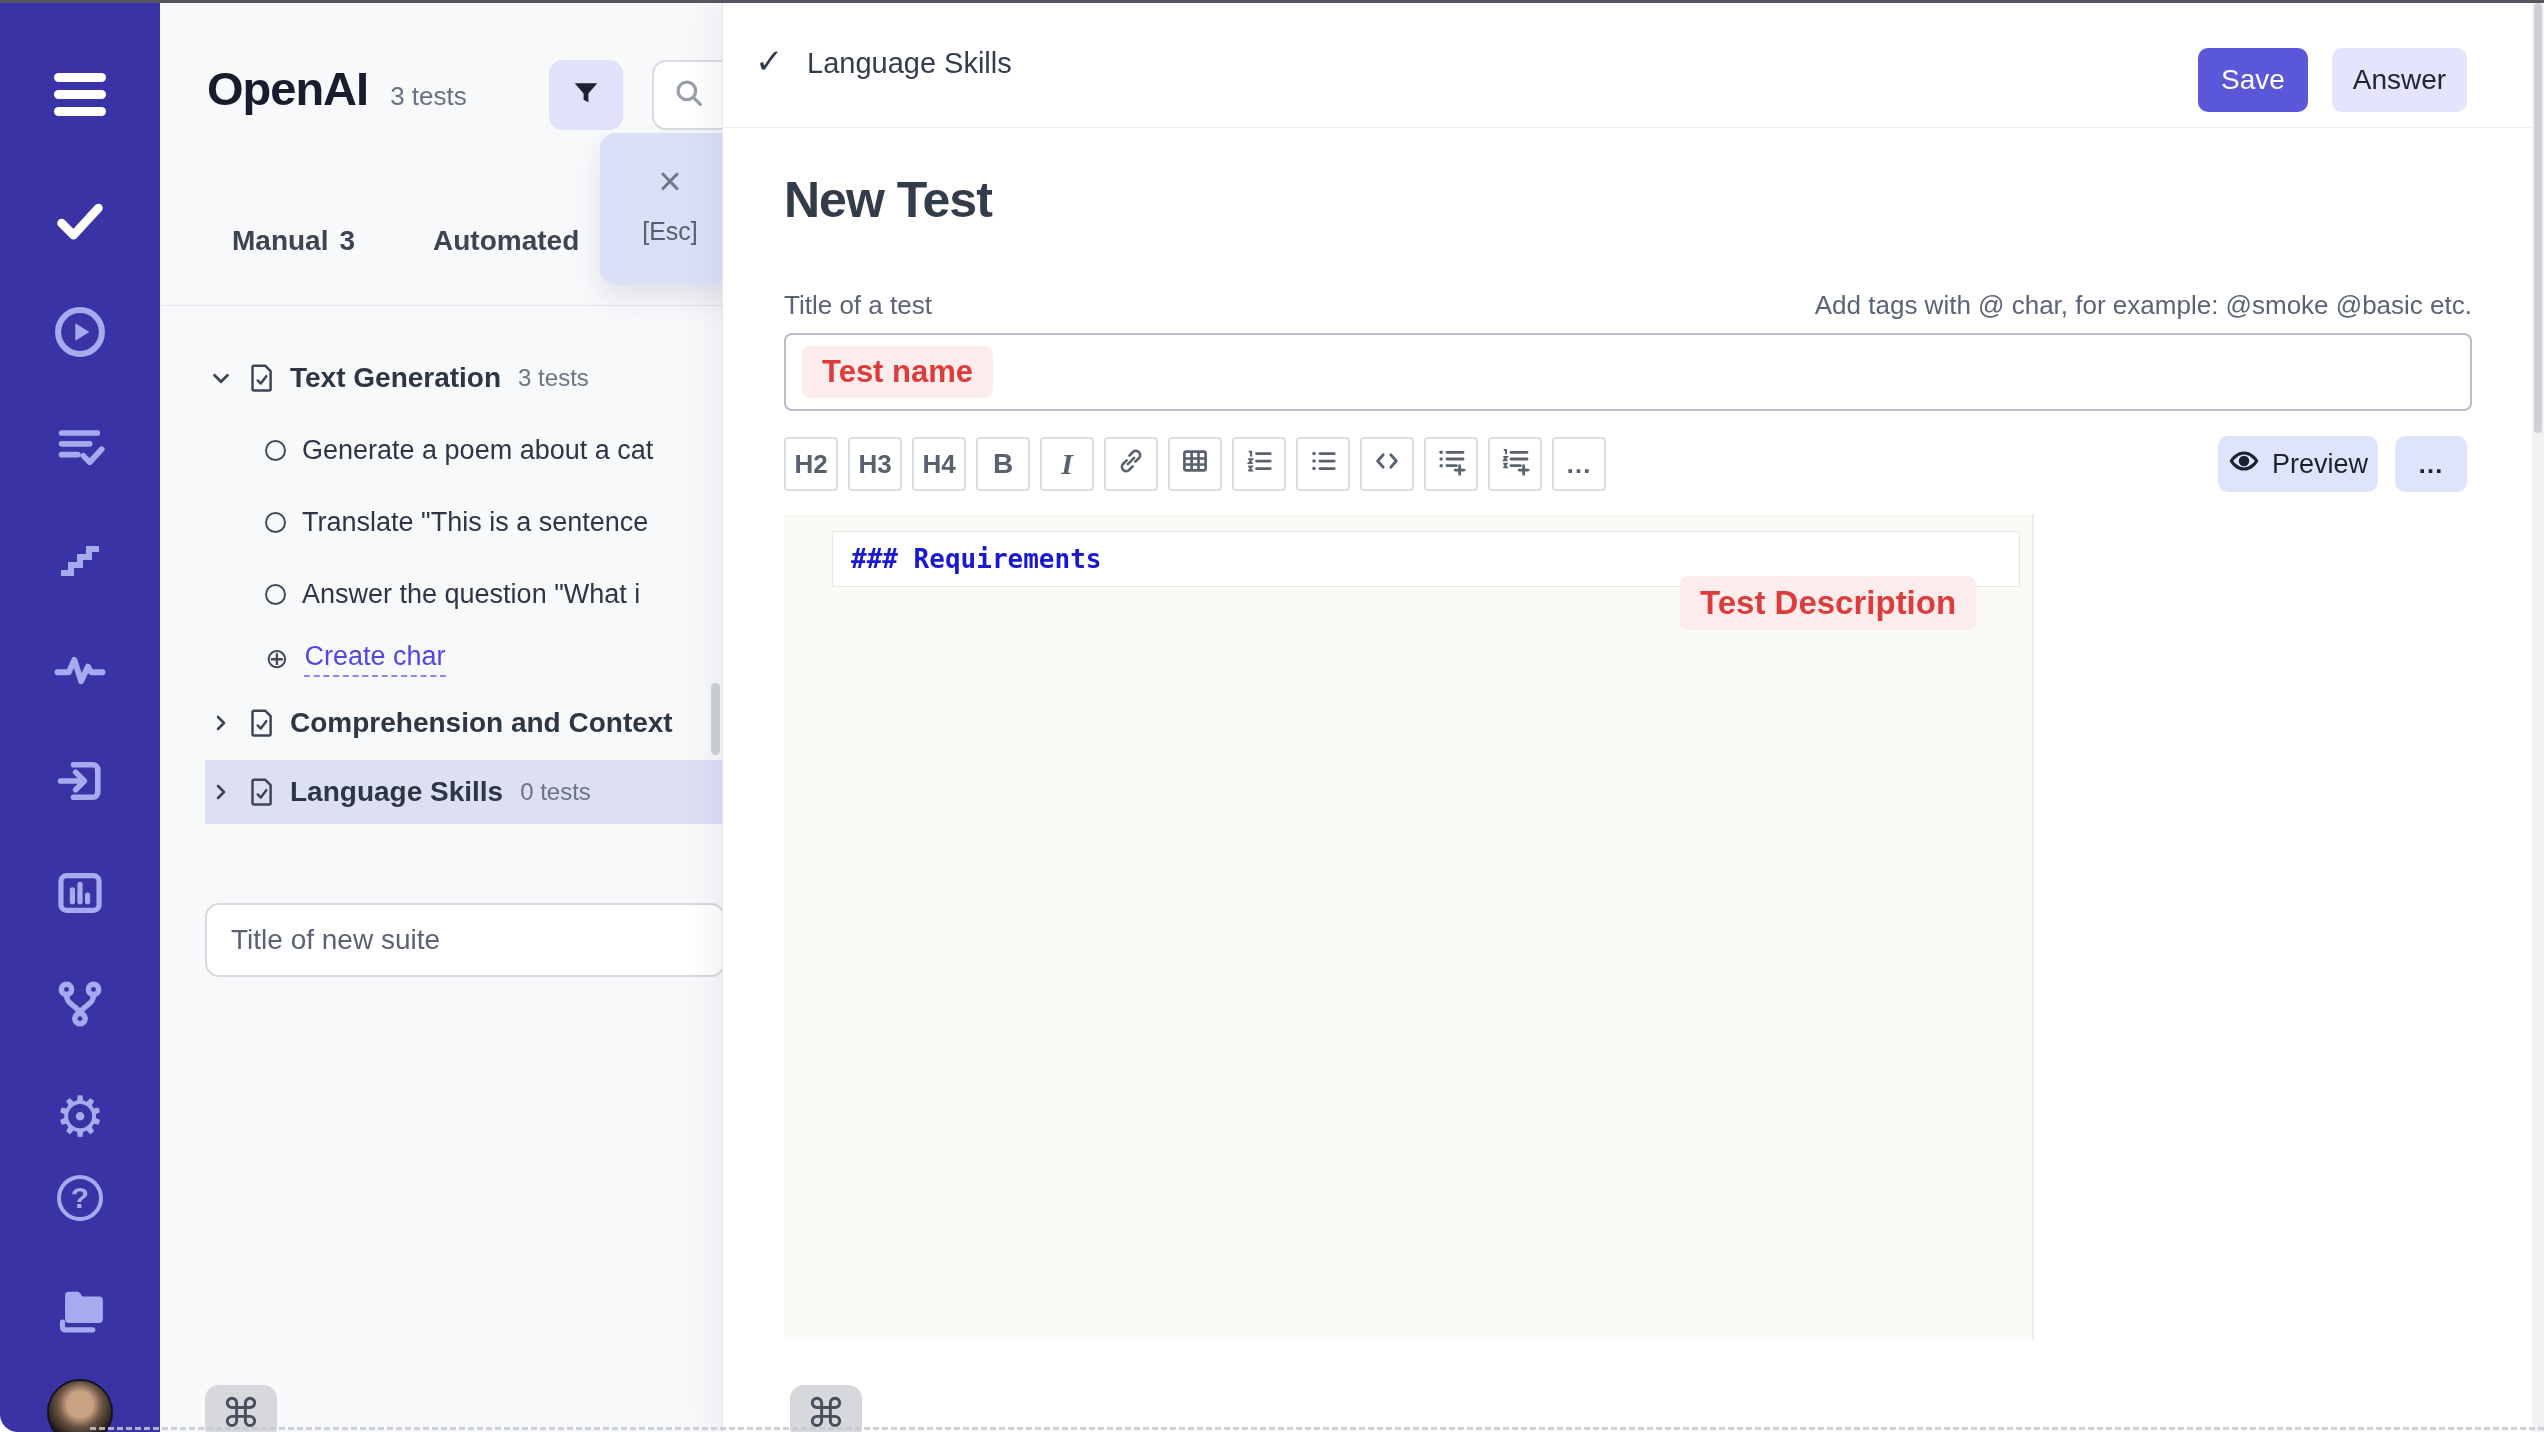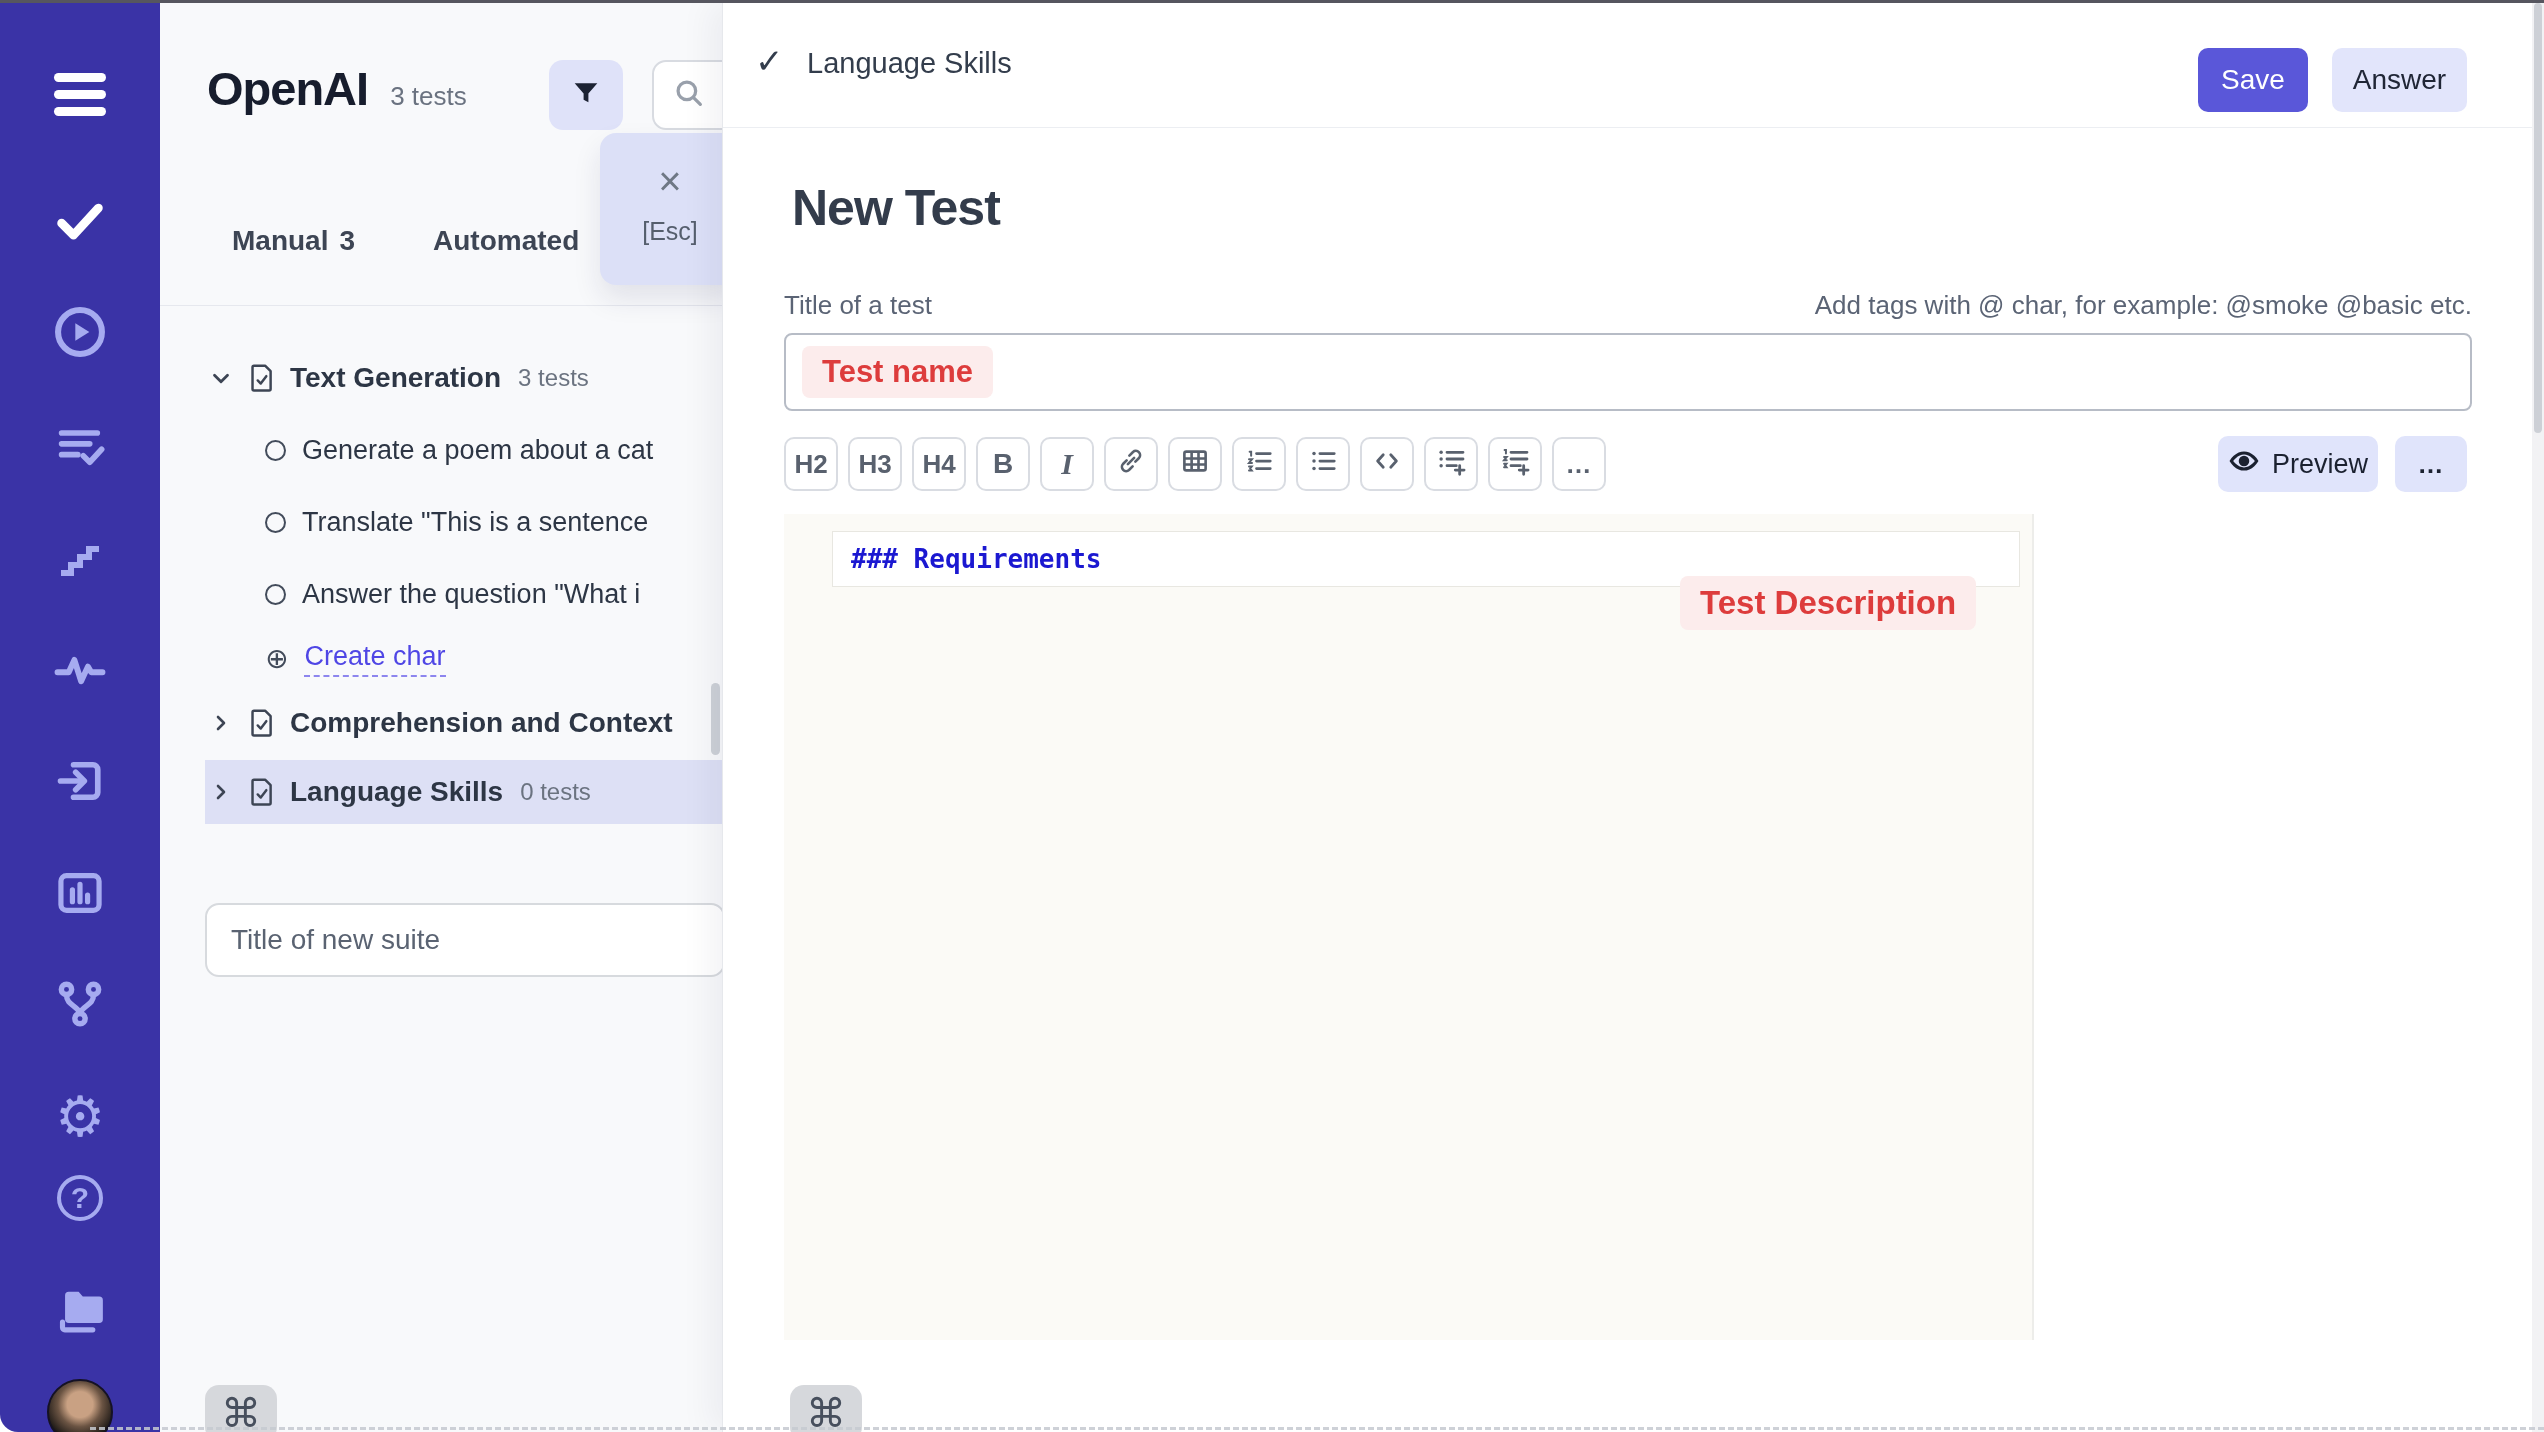--- a/index.html
+++ b/index.html
@@ -78,21 +78,21 @@
   .d-title{position:absolute;left:61px;top:168px;font-size:50px;font-weight:800;color:#333c4b;letter-spacing:-1px;}
   .lbl{position:absolute;top:287px;font-size:26px;color:#5b6475;}
   .lbl.left{left:61px;}
   .lbl.right{right:72px;}
   .title-input{position:absolute;left:61px;top:330px;width:1688px;height:78px;border-radius:8px;
                background:#fff;border:2px solid #b7bcc6;display:flex;align-items:center;padding-left:16px;}
   .chip{background:#fcecec;border-radius:8px;padding:8px 20px;font-weight:700;color:#dd3c3c;}
   .chip.name{font-size:31px;}
 
   .toolbar{position:absolute;left:61px;top:434px;display:flex;gap:10px;}
-  .tb{width:54px;height:54px;border-radius:10px;border:2px solid #d9dce2;background:#fff;
+  .tb{width:54px;height:54px;border-radius:4px;border:2px solid #d9dce2;background:#fff;
       display:flex;align-items:center;justify-content:center;color:#59616e;
       font-family:inherit;font-size:26px;font-weight:600;padding:0;}
   .tb.bold{font-size:28px;font-weight:700;}
   .tb.italic{font-family:"Liberation Serif","DejaVu Serif",serif;font-style:italic;font-size:30px;font-weight:600;}
   .tb.dots{font-size:26px;font-weight:700;letter-spacing:1px;}
   .preview-btn{position:absolute;left:1495px;top:433px;width:160px;height:56px;border-radius:10px;border:none;
                background:#e0e4fb;display:flex;align-items:center;justify-content:center;gap:12px;
                font-family:inherit;font-size:27px;font-weight:500;color:#1b2130;}
   .more-btn{position:absolute;left:1672px;top:433px;width:72px;height:56px;border-radius:10px;border:none;
             background:#e0e4fb;font-size:26px;font-weight:700;color:#1b2130;letter-spacing:1px;}
@@ -311,21 +311,21 @@
   </section>
 
   <section class="abs drawer">
     <div class="d-head">
       <span class="bc-check">✓</span>
       <span class="bc-title">Language Skills</span>
       <button class="save-btn">Save</button>
       <button class="cancel-btn">Answer</button>
     </div>
 
-    <h1 class="d-title" style="margin:8px">New Test</h1>
+    <h1 class="d-title" style="margin:0">New Test</h1>
 
     <span class="lbl left">Title of a test</span>
     <span class="lbl right">Add tags with @ char, for example: @smoke @basic etc.</span>
 
     <div class="title-input">
       <span class="chip name">Test name</span>
     </div>
 
     <div class="toolbar">
       <button class="tb">H2</button>

